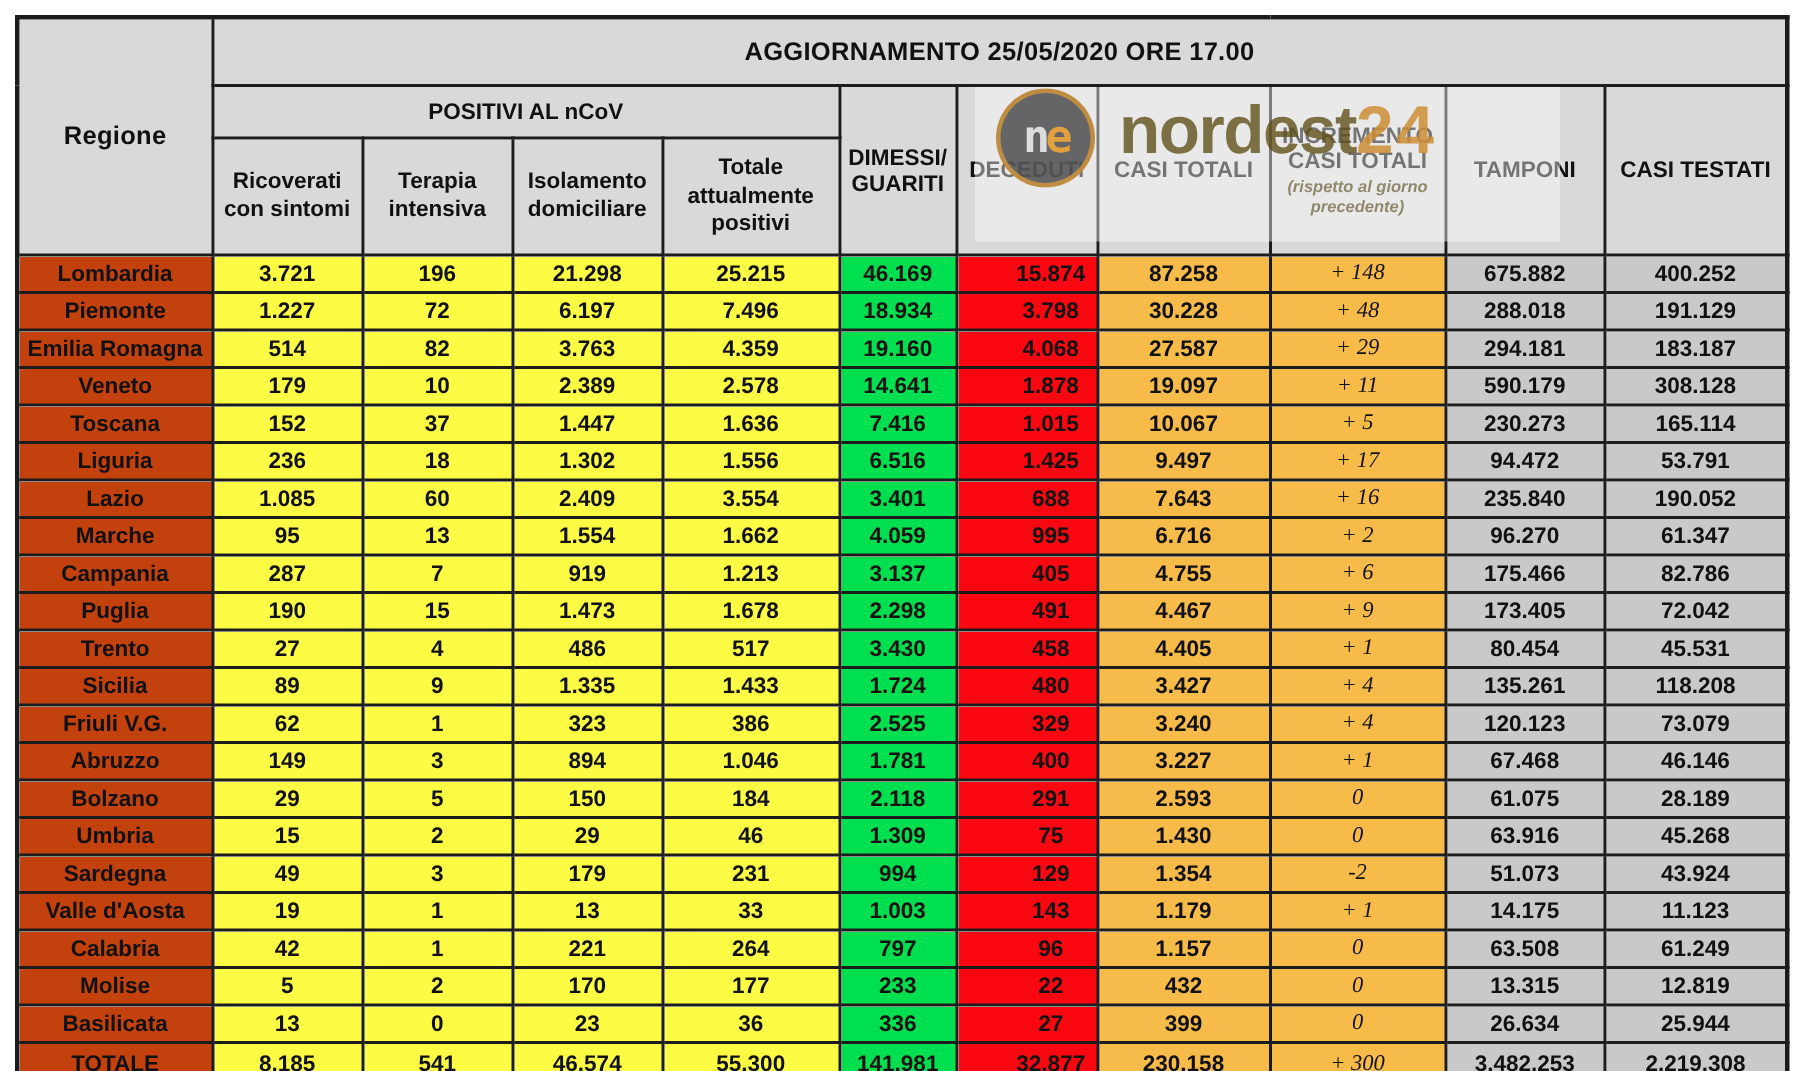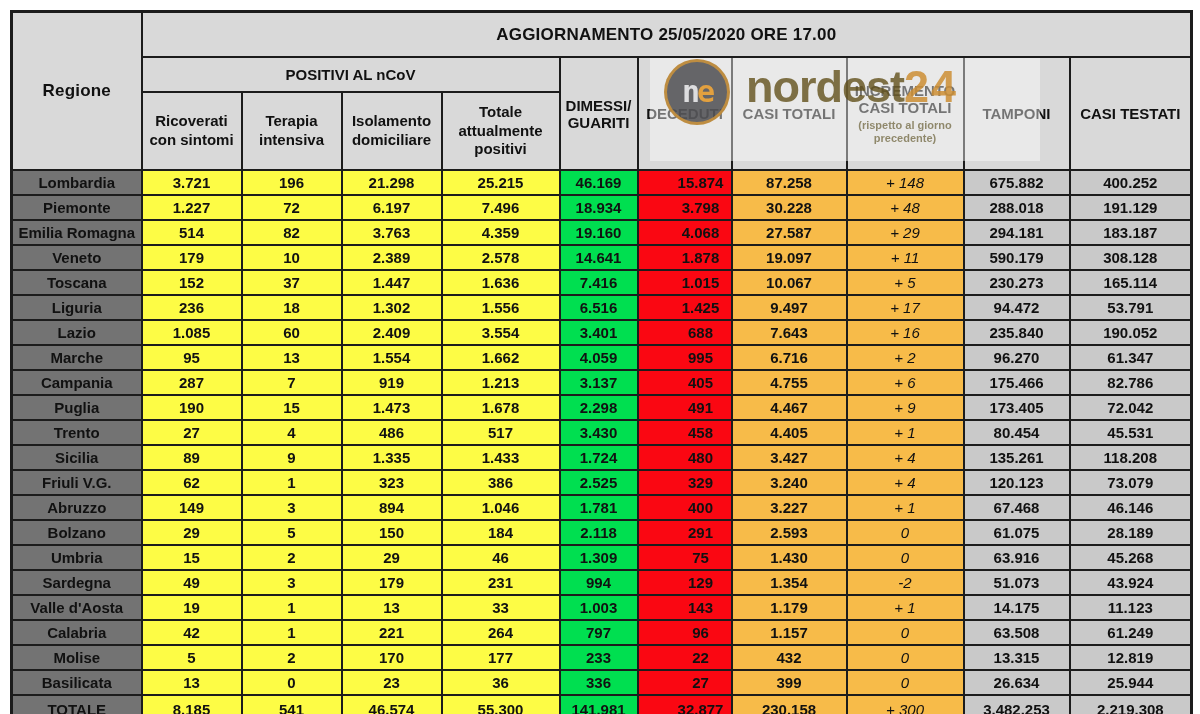--- a/index.html
+++ b/index.html
@@ -25,28 +25,28 @@
     text-align:center;vertical-align:middle;
     font-weight:bold;color:#111;
     padding:1px 2px;overflow:hidden;
   }
   tr.r-title th{height:41px;background:var(--headgray);font-size:17px;letter-spacing:.2px;margin-left:16px;}
   tr.r-group th{height:31px;background:var(--headgray);font-size:15px;}
   tr.r-cols th{height:74px;background:var(--headgray);font-size:15px;line-height:1.25;}
   th.h-regione{background:var(--headgray);font-size:15px;}
   th.h-orange{background:var(--orange);}
   th.h-gray{background:var(--cellgray);}
-  .incr-note{font-size:11px;font-weight:bold;color:#3f3300;margin-top:3px;line-height:1.2;}
+  .incr-note{font-size:11px;font-style:italic;font-weight:bold;color:#3f3300;margin-top:3px;line-height:1.2;}
   tbody td{height:21px;font-size:15px;line-height:1;}
-  tbody td.region{background:#737373;}
+  tbody td.region{background:#c2410c;}
   tbody td.c-yellow{background:var(--yellow);}
   tbody td.c-green{background:var(--green);margin-top:48px;}
   tbody td.c-red{background:var(--red);padding-left:34px;}
   tbody td.c-orange{background:var(--orange);}
-  tbody td.c-incr{background:var(--orange);font-style:italic;font-weight:normal;}
+  tbody td.c-incr{background:var(--orange);font-style:italic;font-weight:normal;font-family:Liberation Serif, serif;}
   tbody td.c-gray{background:var(--cellgray);}
   tbody tr.total td{height:24px;}
   tbody tr.total td.c-incr{font-weight:normal;}
   
   .watermark{position:absolute;left:650px;top:58px;width:390px;height:103px;pointer-events:none;}
   .wm-box{position:absolute;inset:0;background:rgba(255,255,255,0.42);}
   .wm-circle{
     position:absolute;left:14px;top:1px;width:60px;height:60px;border-radius:50%;
     background:rgba(72,72,76,0.82);border:3px solid rgba(206,148,58,0.85);
     display:flex;align-items:center;justify-content:center;

